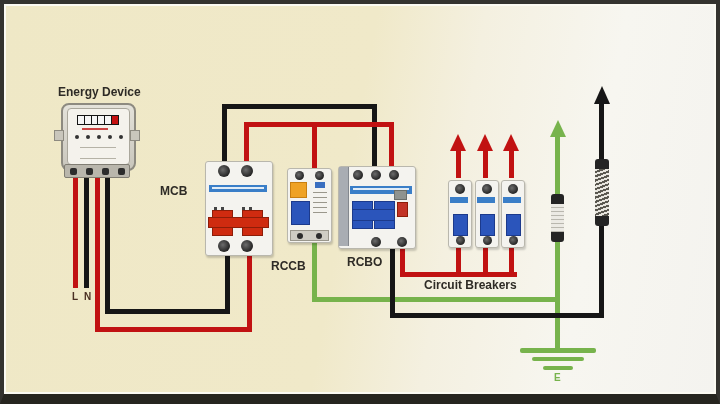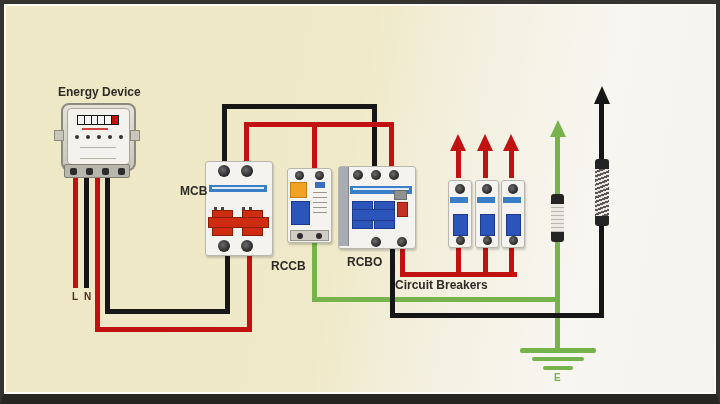--- a/index.html
+++ b/index.html
@@ -213,22 +213,22 @@
   </div>
   <div class="device" style="left:497px;top:176px;width:22px;height:66px;">
     <div class="screw" style="left:6px;top:3px;width:10px;height:10px;"></div>
     <div class="blue-band" style="left:1px;top:16px;width:18px;height:6px;"></div>
     <div class="tickmarks" style="position:absolute;left:4px;top:25px;"><i></i><i></i></div>
     <div class="toggle-blue" style="left:4px;top:33px;width:13px;height:20px;"></div>
     <div class="screw" style="left:7px;top:55px;width:9px;height:9px;"></div>
   </div>
 
   <div class="lbl" style="left:54px;top:81px;">Energy Device</div>
-  <div class="lbl" style="left:176px;top:180px;">MCB</div>
+  <div class="lbl" style="left:156px;top:180px;">MCB</div>
   <div class="lbl" style="left:267px;top:255px;">RCCB</div>
   <div class="lbl" style="left:343px;top:251px;">RCBO</div>
-  <div class="lbl" style="left:391px;top:274px;">Circuit Breakers</div>
+  <div class="lbl" style="left:420px;top:274px;">Circuit Breakers</div>
   <div class="lbl" style="left:68px;top:287px;font-size:10px;color:#4a2f22;">L</div>
   <div class="lbl" style="left:80px;top:287px;font-size:10px;color:#4a2f22;">N</div>
   <div class="lbl" style="left:550px;top:368px;font-size:10px;color:#77b34c;">E</div>
 
 
 </div>
 
 </body></html>

